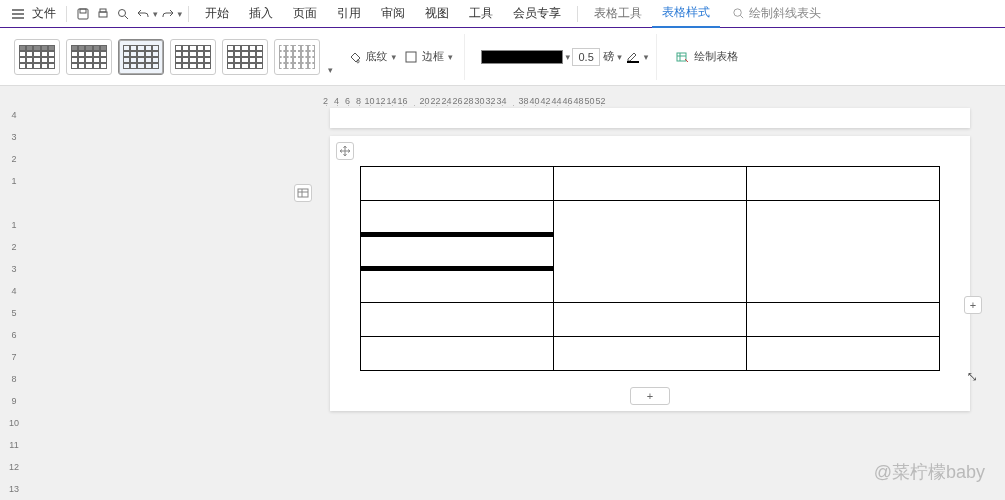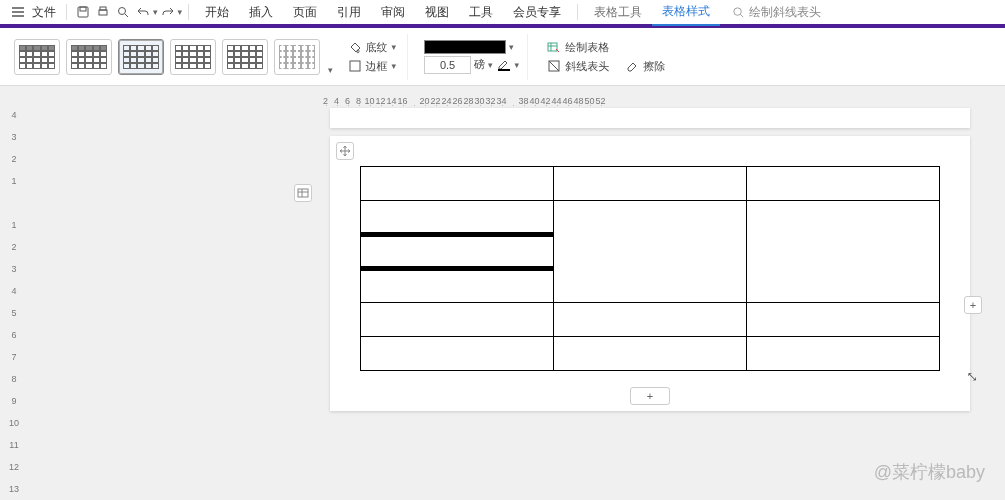--- a/index.html
+++ b/index.html
@@ -1,42 +1,42 @@
 <!DOCTYPE html>
 <html><head>
 <meta charset="utf-8">
 <style>
 * { margin: 0; padding: 0; box-sizing: border-box; font-family: "Microsoft YaHei", sans-serif; }
 body { background: #f0f0f0; width: 1005px; height: 500px; overflow: hidden; position: relative; }
 
 
-.menubar { height: 28px; background: #fff; display: flex; align-items: center; padding: 0 8px; border-bottom: 4px solid #4c1d95; font-size: 12px; color: #333; }
+.menubar { height: 28px; background: #fff; display: flex; align-items: center; padding: 0 8px; border-bottom: 1px solid #4c1d95; font-size: 12px; color: #333; }
 .menubar .ico { width: 16px; height: 16px; display: flex; align-items: center; justify-content: center; margin: 0 2px; cursor: pointer; color: #555; }
 .menubar .sep { width: 1px; height: 16px; background: #ddd; margin: 0 6px; }
 .menubar .tab { padding: 0 10px; cursor: pointer; display: flex; align-items: center; height: 28px; }
 .menubar .tab.context { color: #737373; }
 .menubar .tab.active { color: #2e7cd6; border-bottom: 2px solid #2e7cd6; }
 .menubar .search { display: flex; align-items: center; margin-left: 12px; color: #888; }
 .menubar .search svg { margin-right: 4px; }
 
 
 .ribbon { height: 58px; background: #fff; display: flex; align-items: center; padding: 4px 14px; border-bottom: 1px solid #dcdcdc; gap: 4px; }
 .styles { display: flex; gap: 6px; align-items: center; }
 .style-thumb { width: 46px; height: 36px; border: 1px solid #ccc; border-radius: 3px; background: #fff; cursor: pointer; position: relative; display: flex; align-items: center; justify-content: center; }
 .style-thumb.sel { border-color: #888; box-shadow: 0 0 0 1px #aaa inset; background: #eef3fa; }
 .mini-grid { width: 36px; height: 24px; display: grid; grid-template-columns: repeat(5,1fr); grid-template-rows: repeat(4,1fr); }
 .mini-grid div { border: 0.5px solid #666; }
 .mini-grid .hdr { background: #888; }
 .mini-grid.dashed div { border-style: dashed; border-color: #aaa; }
-.rgroup { display: flex; flex-direction: column; gap: 2px; font-size: 11px; color: #444; padding: 0 8px; border-right: 1px solid #eee; margin-right: 4px; height: 46px; justify-content: center; }
+.rgroup { display: flex; flex-direction: row; gap: 2px; font-size: 11px; color: #444; padding: 0 8px; border-right: 1px solid #eee; margin-right: 4px; height: 46px; justify-content: center; }
 .rgroup:last-of-type { border-right: none; }
 .rbtn { display: flex; align-items: center; gap: 4px; cursor: pointer; padding: 1px 3px; }
 .rbtn svg { flex-shrink: 0; }
 .color-bar { width: 82px; height: 14px; background: #000; border: 1px solid #888; cursor: pointer; }
-.weight-box { width: 47px; height: 18px; border: 1px solid #ccc; font-size: 11px; display: inline-flex; align-items: center; justify-content: center; }
+.weight-box { width: 28px; height: 18px; border: 1px solid #ccc; font-size: 11px; display: inline-flex; align-items: center; justify-content: center; }
 .chev { font-size: 9px; color: #666; }
 .big-col { display: flex; flex-direction: column; align-items: center; gap: 2px; font-size: 11px; color: #444; cursor: pointer; padding: 0 8px; }
 
 
 .hruler { position: absolute; left: 320px; top: 90px; height: 16px; right: 0; font-size: 9px; color: #777; display: flex; align-items: flex-end; overflow: hidden; }
 .hruler .tick { width: 11px; text-align: center; position: relative; }
 .hruler .tick::before { content: ''; position: absolute; left: 50%; bottom: -2px; width: 1px; height: 3px; background: #bbb; }
 .vruler { position: absolute; left: 6px; top: 110px; width: 16px; bottom: 0; font-size: 9px; color: #777; }
 .vruler .vt { height: 22px; text-align: center; writing-mode: horizontal-tb; }
 
@@ -302,35 +302,20 @@
   </div>
 
   <div class="rgroup">
     <div class="rbtn">
       <svg width="14" height="14" viewBox="0 0 14 14">
           <rect x="1" y="3" width="9" height="8" fill="none" stroke="#4a8"></rect>
           <path d="M1 6h9M4 3v8" stroke="#4a8"></path>
           <path d="M9 9l3 3" stroke="#c44"></path>
         </svg>
       <span>绘制表格</span>
-    </div>
-    <div style="display:flex;gap:10px">
-      <div class="rbtn">
-        <svg width="14" height="14" viewBox="0 0 14 14">
-            <rect x="2" y="2" width="10" height="10" fill="none" stroke="#555"></rect>
-            <path d="M2 2l10 10" stroke="#555"></path>
-          </svg>
-        <span>斜线表头</span>
-      </div>
-      <div class="rbtn">
-        <svg width="14" height="14" viewBox="0 0 14 14">
-            <path d="M3 9l5-5 3 3-5 5H4l-1-1v-2z" fill="none" stroke="#555"></path>
-          </svg>
-        <span>擦除</span>
-      </div>
     </div>
   </div>
 
 </div>
 
 <div class="hruler" id="hruler">
     <div class="tick">2</div>
     <div class="tick">4</div>
     <div class="tick">6</div>
     <div class="tick">8</div>

